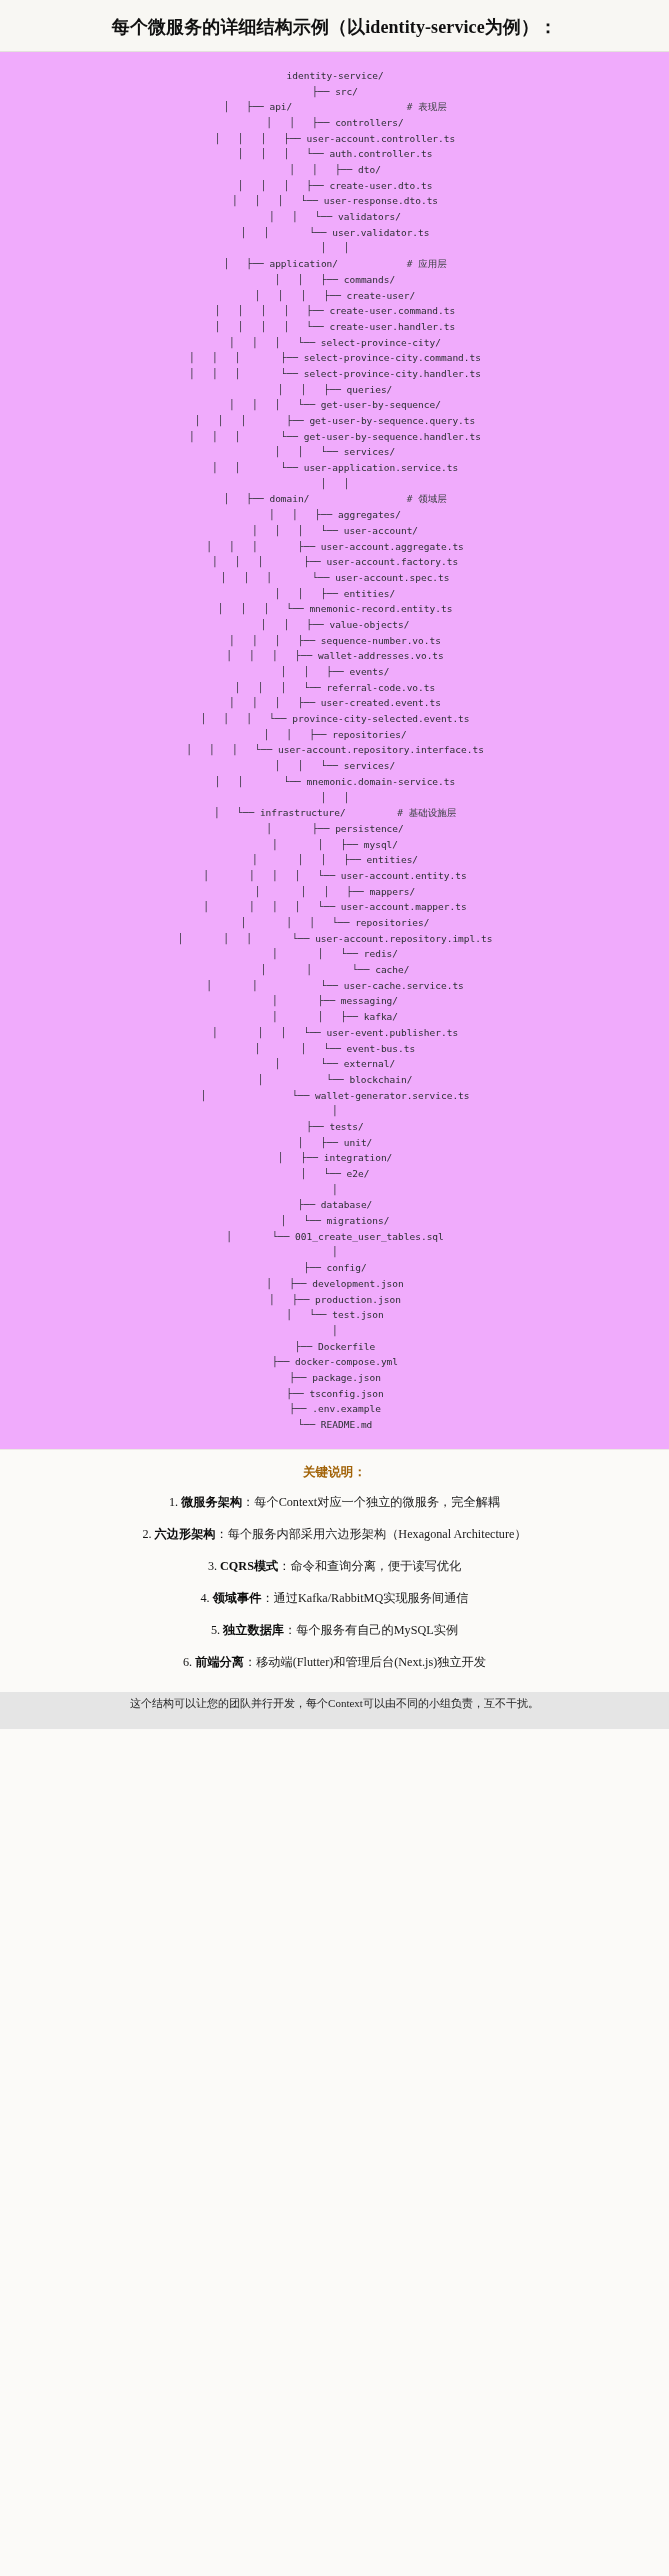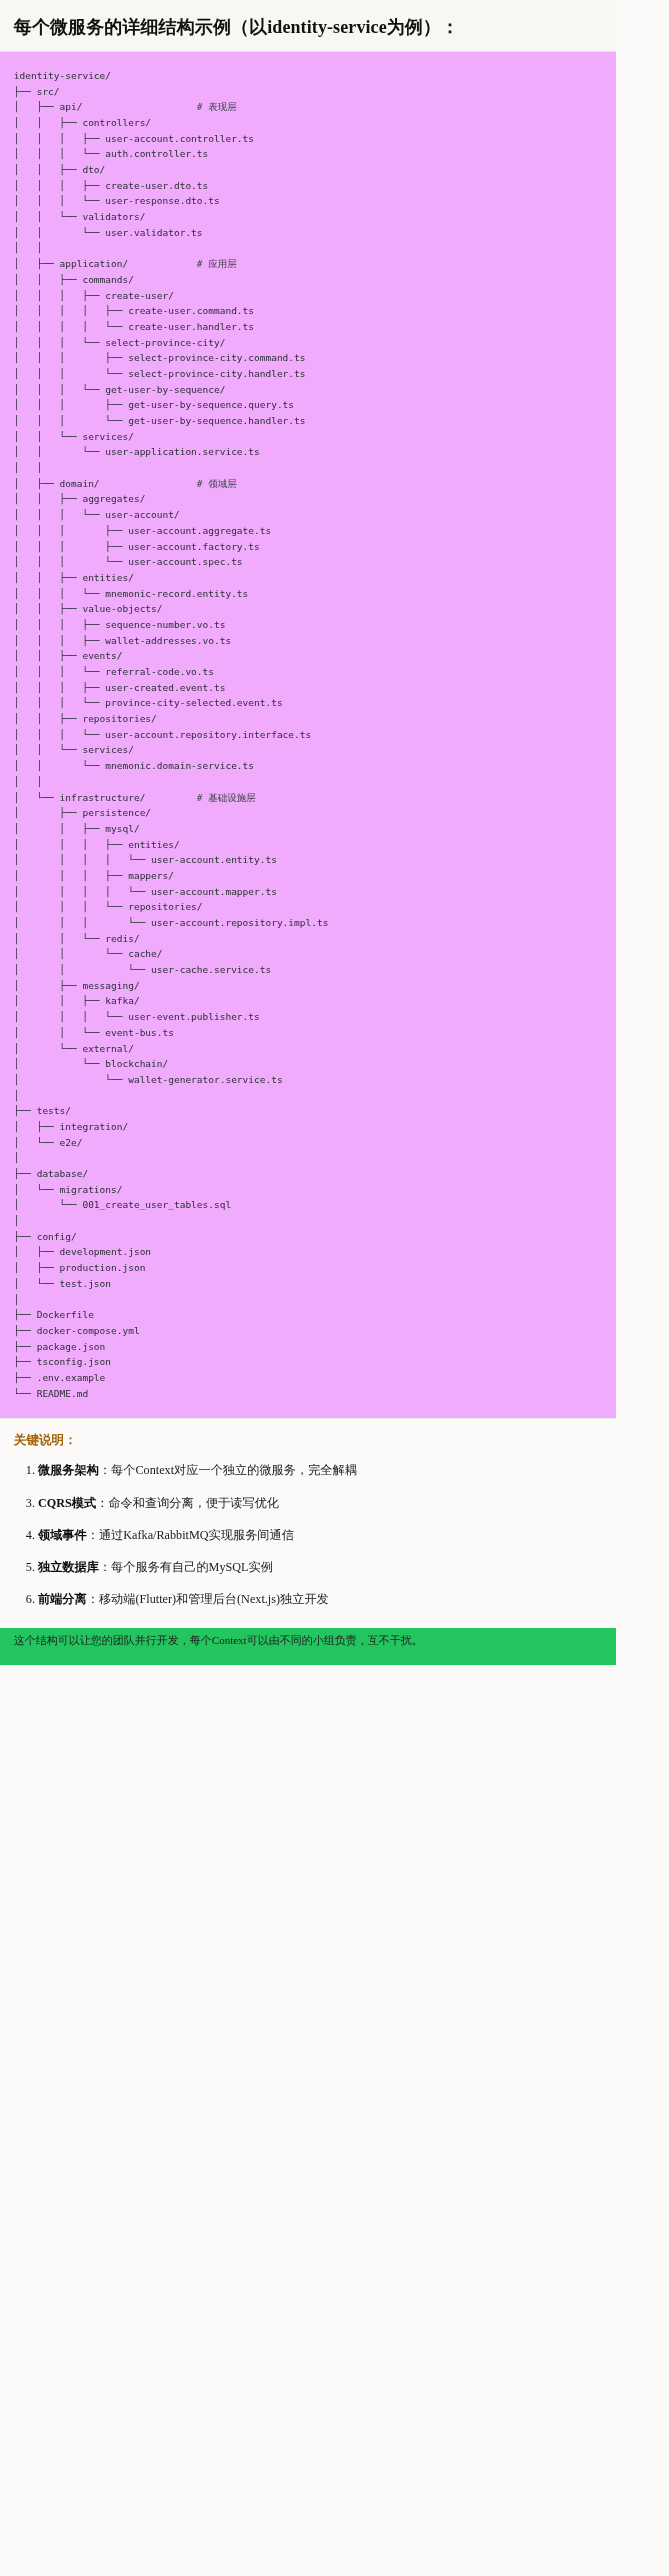--- a/index.html
+++ b/index.html
@@ -8,23 +8,24 @@
     padding: 0;
     background: #fbfaf8;
   }
   body {
     width: 669px;
     font-family: "Liberation Serif", "DejaVu Serif", serif;
     color: #1a1a1a;
     -webkit-font-smoothing: antialiased;
   }
   .page {
-    width: 616px;
+    width: 669px;
     box-sizing: border-box;
     background: #fbfaf8;
+    text-align: center;
   }
 
   
   .header {
     padding: 15px 13.8px 11.3px 13.8px;
     background: #f8f7f3;
     border-bottom: 0.6px solid #e4e2dc;
   }
   .header-title {
     font-size: 18px;
@@ -88,21 +89,21 @@
     font-weight: bold;
     color: #0d0d0d;
   }
   .note-body { color: #1a1a1a; }
 
   .closing {
     padding: 3.8px 13.8px 16.3px 13.8px;
     font-size: 11px;
     line-height: 1.55;
     color: #1f1f1f;
-    background: #22c55e;
+    background: #e5e5e5;
   }
 </style>
 </head>
 <body>
 
 <div class="page">
 
   <div class="header">
     <h1 class="header-title">每个微服务的详细结构示例（以identity-service为例）：</h1>
   </div>
@@ -121,20 +122,21 @@
 </span><span class="tree-row"><span class="tree-path">│   │       └── user.validator.ts</span>
 </span><span class="tree-row"><span class="tree-path">│   │</span>
 </span><span class="tree-row"><span class="tree-path">│   ├── application/</span><span>            </span><span class="tree-comment"># 应用层</span>
 </span><span class="tree-row"><span class="tree-path">│   │   ├── commands/</span>
 </span><span class="tree-row"><span class="tree-path">│   │   │   ├── create-user/</span>
 </span><span class="tree-row"><span class="tree-path">│   │   │   │   ├── create-user.command.ts</span>
 </span><span class="tree-row"><span class="tree-path">│   │   │   │   └── create-user.handler.ts</span>
 </span><span class="tree-row"><span class="tree-path">│   │   │   └── select-province-city/</span>
 </span><span class="tree-row"><span class="tree-path">│   │   │       ├── select-province-city.command.ts</span>
 </span><span class="tree-row"><span class="tree-path">│   │   │       └── select-province-city.handler.ts</span>
+</span><span class="tree-row"><span class="tree-path">│   │   ├── queries/</span>
 </span><span class="tree-row"><span class="tree-path">│   │   │   └── get-user-by-sequence/</span>
 </span><span class="tree-row"><span class="tree-path">│   │   │       ├── get-user-by-sequence.query.ts</span>
 </span><span class="tree-row"><span class="tree-path">│   │   │       └── get-user-by-sequence.handler.ts</span>
 </span><span class="tree-row"><span class="tree-path">│   │   └── services/</span>
 </span><span class="tree-row"><span class="tree-path">│   │       └── user-application.service.ts</span>
 </span><span class="tree-row"><span class="tree-path">│   │</span>
 </span><span class="tree-row"><span class="tree-path">│   ├── domain/</span><span>                 </span><span class="tree-comment"># 领域层</span>
 </span><span class="tree-row"><span class="tree-path">│   │   ├── aggregates/</span>
 </span><span class="tree-row"><span class="tree-path">│   │   │   └── user-account/</span>
 </span><span class="tree-row"><span class="tree-path">│   │   │       ├── user-account.aggregate.ts</span>
@@ -168,20 +170,21 @@
 </span><span class="tree-row"><span class="tree-path">│       │           └── user-cache.service.ts</span>
 </span><span class="tree-row"><span class="tree-path">│       ├── messaging/</span>
 </span><span class="tree-row"><span class="tree-path">│       │   ├── kafka/</span>
 </span><span class="tree-row"><span class="tree-path">│       │   │   └── user-event.publisher.ts</span>
 </span><span class="tree-row"><span class="tree-path">│       │   └── event-bus.ts</span>
 </span><span class="tree-row"><span class="tree-path">│       └── external/</span>
 </span><span class="tree-row"><span class="tree-path">│           └── blockchain/</span>
 </span><span class="tree-row"><span class="tree-path">│               └── wallet-generator.service.ts</span>
 </span><span class="tree-row"><span class="tree-path">│</span>
 </span><span class="tree-row"><span class="tree-path">├── tests/</span>
+</span><span class="tree-row"><span class="tree-path">│   ├── unit/</span>
 </span><span class="tree-row"><span class="tree-path">│   ├── integration/</span>
 </span><span class="tree-row"><span class="tree-path">│   └── e2e/</span>
 </span><span class="tree-row"><span class="tree-path">│</span>
 </span><span class="tree-row"><span class="tree-path">├── database/</span>
 </span><span class="tree-row"><span class="tree-path">│   └── migrations/</span>
 </span><span class="tree-row"><span class="tree-path">│       └── 001_create_user_tables.sql</span>
 </span><span class="tree-row"><span class="tree-path">│</span>
 </span><span class="tree-row"><span class="tree-path">├── config/</span>
 </span><span class="tree-row"><span class="tree-path">│   ├── development.json</span>
 </span><span class="tree-row"><span class="tree-path">│   ├── production.json</span>
@@ -193,20 +196,21 @@
 </span><span class="tree-row"><span class="tree-path">├── tsconfig.json</span>
 </span><span class="tree-row"><span class="tree-path">├── .env.example</span>
 </span><span class="tree-row"><span class="tree-path">└── README.md</span>
 </span></code></pre>
   </div>
 
   <div class="notes">
     <h2 class="notes-heading">关键说明：</h2>
     <ul class="notes-list" id="notes-list">
         <li class="note-item"><span class="note-num">1. </span><span class="note-term">微服务架构</span><span class="note-sep">：</span><span class="note-body">每个Context对应一个独立的微服务，完全解耦</span></li>
+        <li class="note-item"><span class="note-num">2. </span><span class="note-term">六边形架构</span><span class="note-sep">：</span><span class="note-body">每个服务内部采用六边形架构（Hexagonal Architecture）</span></li>
         <li class="note-item"><span class="note-num">3. </span><span class="note-term">CQRS模式</span><span class="note-sep">：</span><span class="note-body">命令和查询分离，便于读写优化</span></li>
         <li class="note-item"><span class="note-num">4. </span><span class="note-term">领域事件</span><span class="note-sep">：</span><span class="note-body">通过Kafka/RabbitMQ实现服务间通信</span></li>
         <li class="note-item"><span class="note-num">5. </span><span class="note-term">独立数据库</span><span class="note-sep">：</span><span class="note-body">每个服务有自己的MySQL实例</span></li>
         <li class="note-item"><span class="note-num">6. </span><span class="note-term">前端分离</span><span class="note-sep">：</span><span class="note-body">移动端(Flutter)和管理后台(Next.js)独立开发</span></li>
       </ul>
   </div>
 
   <div class="closing">这个结构可以让您的团队并行开发，每个Context可以由不同的小组负责，互不干扰。</div>
 
 </div>

